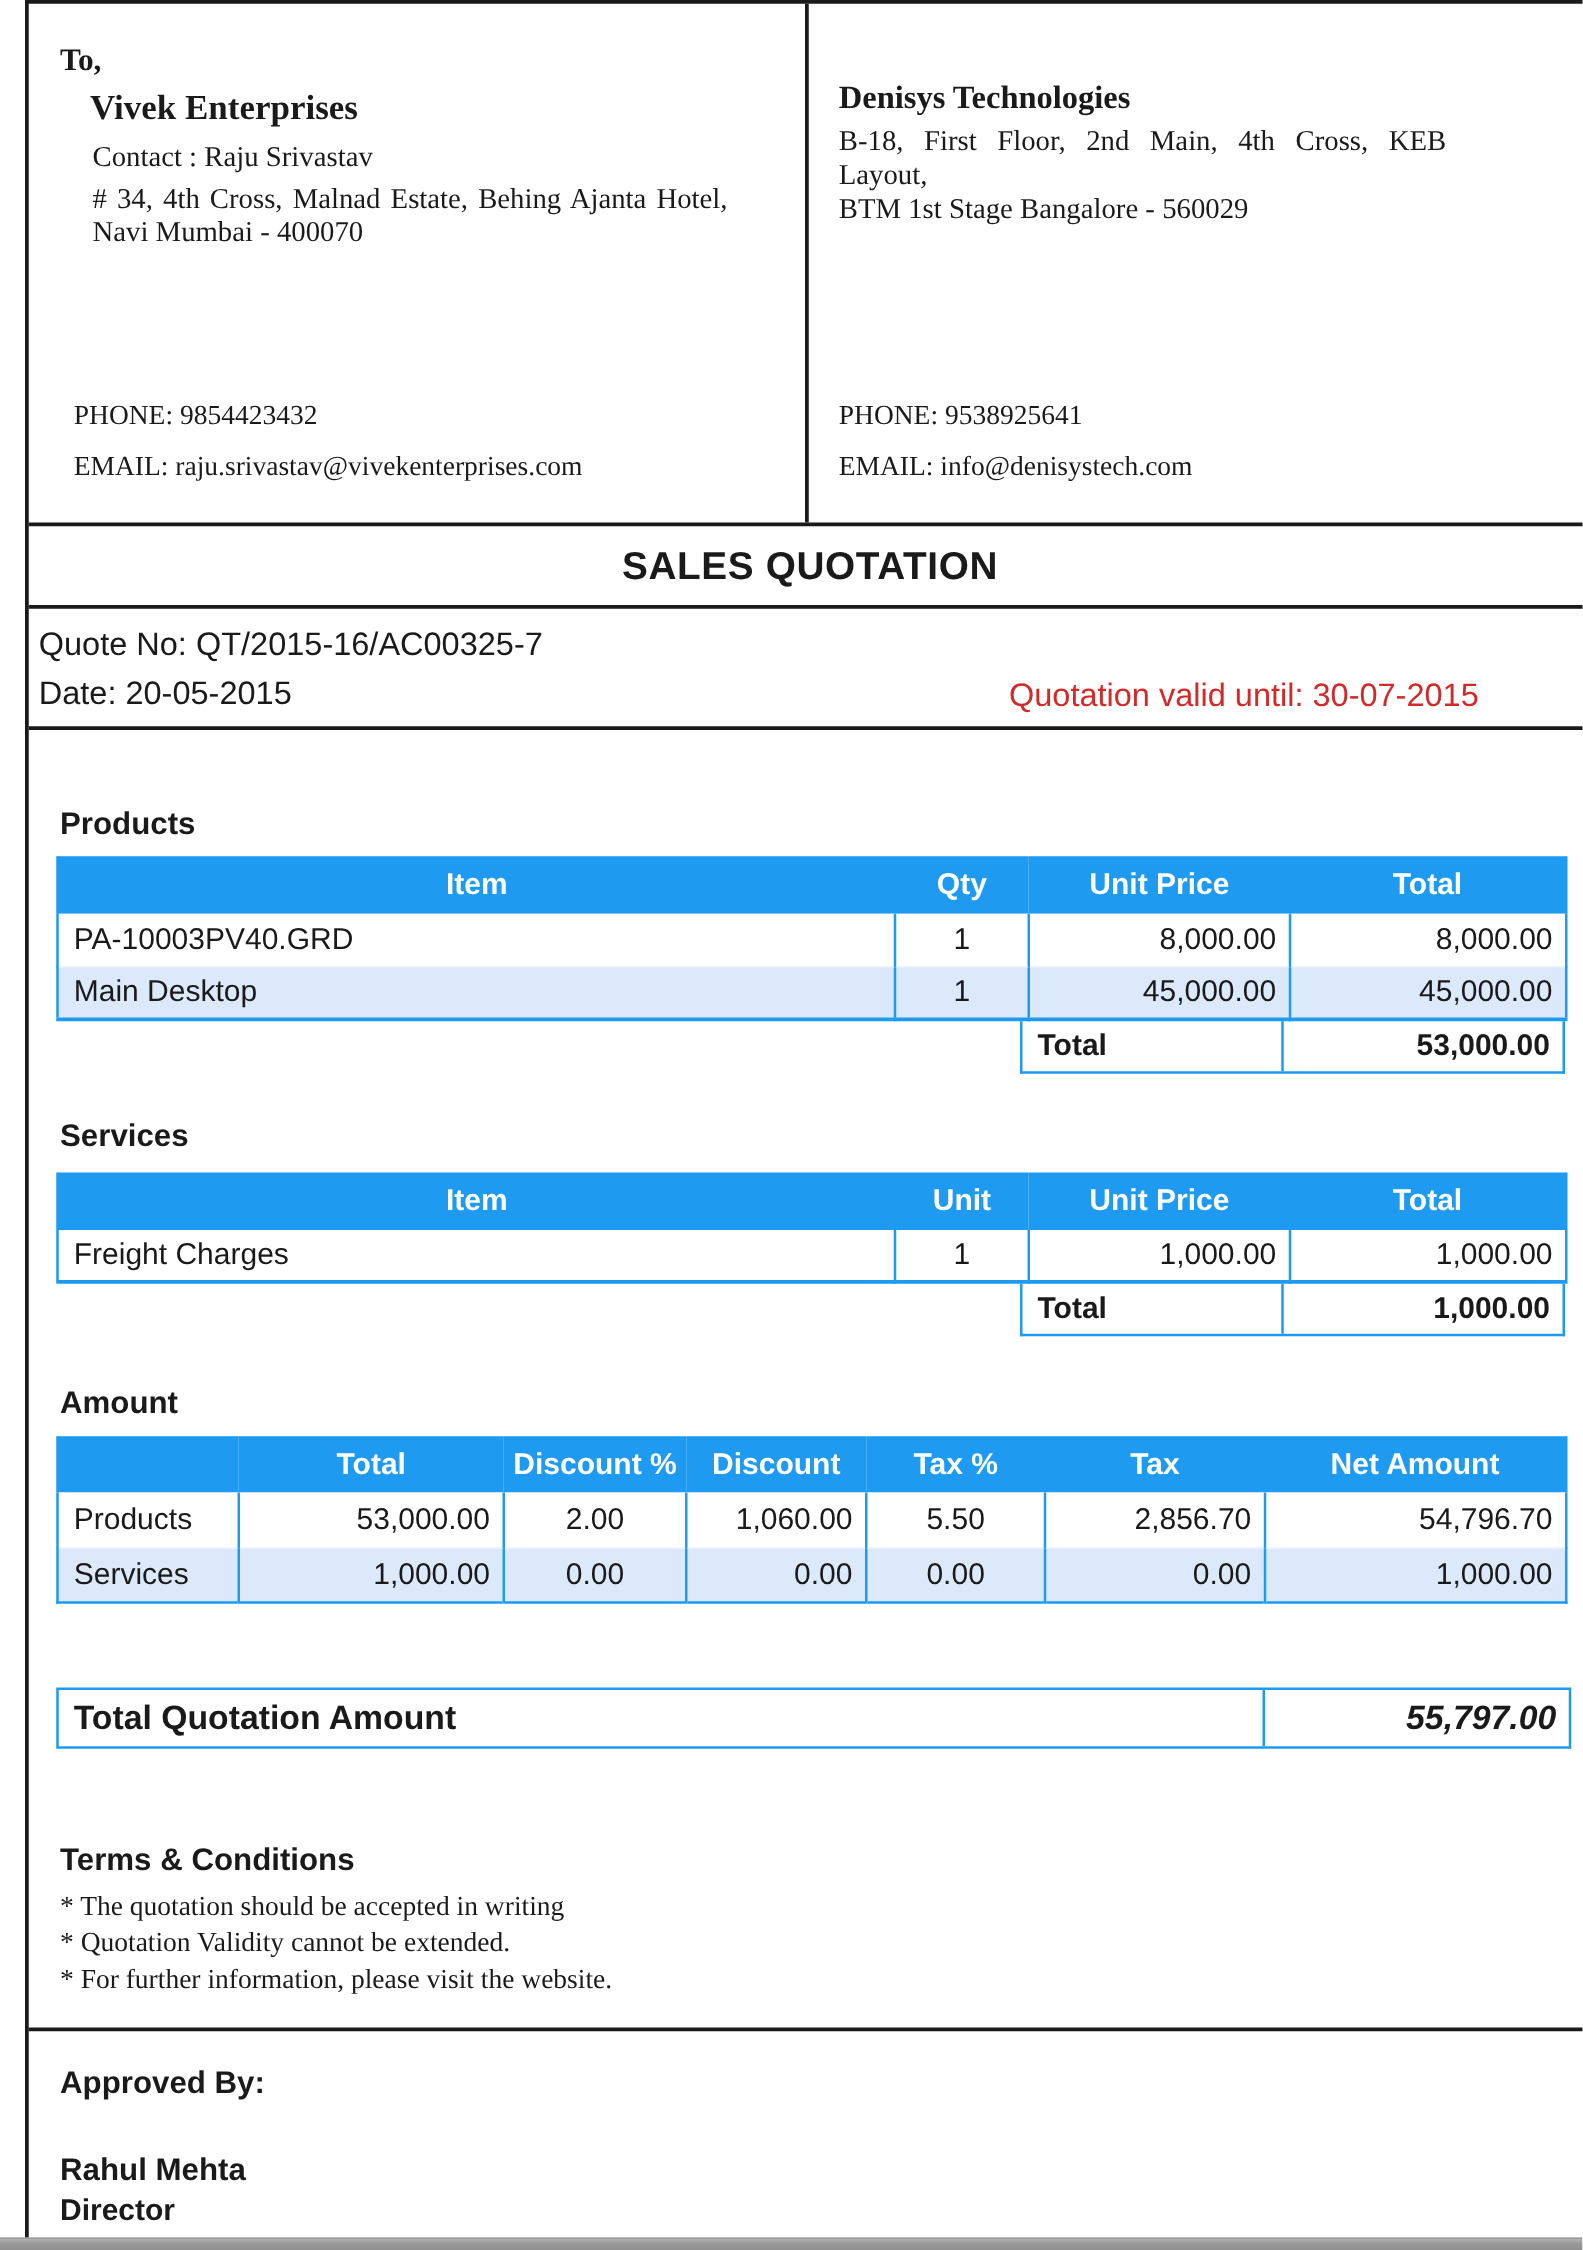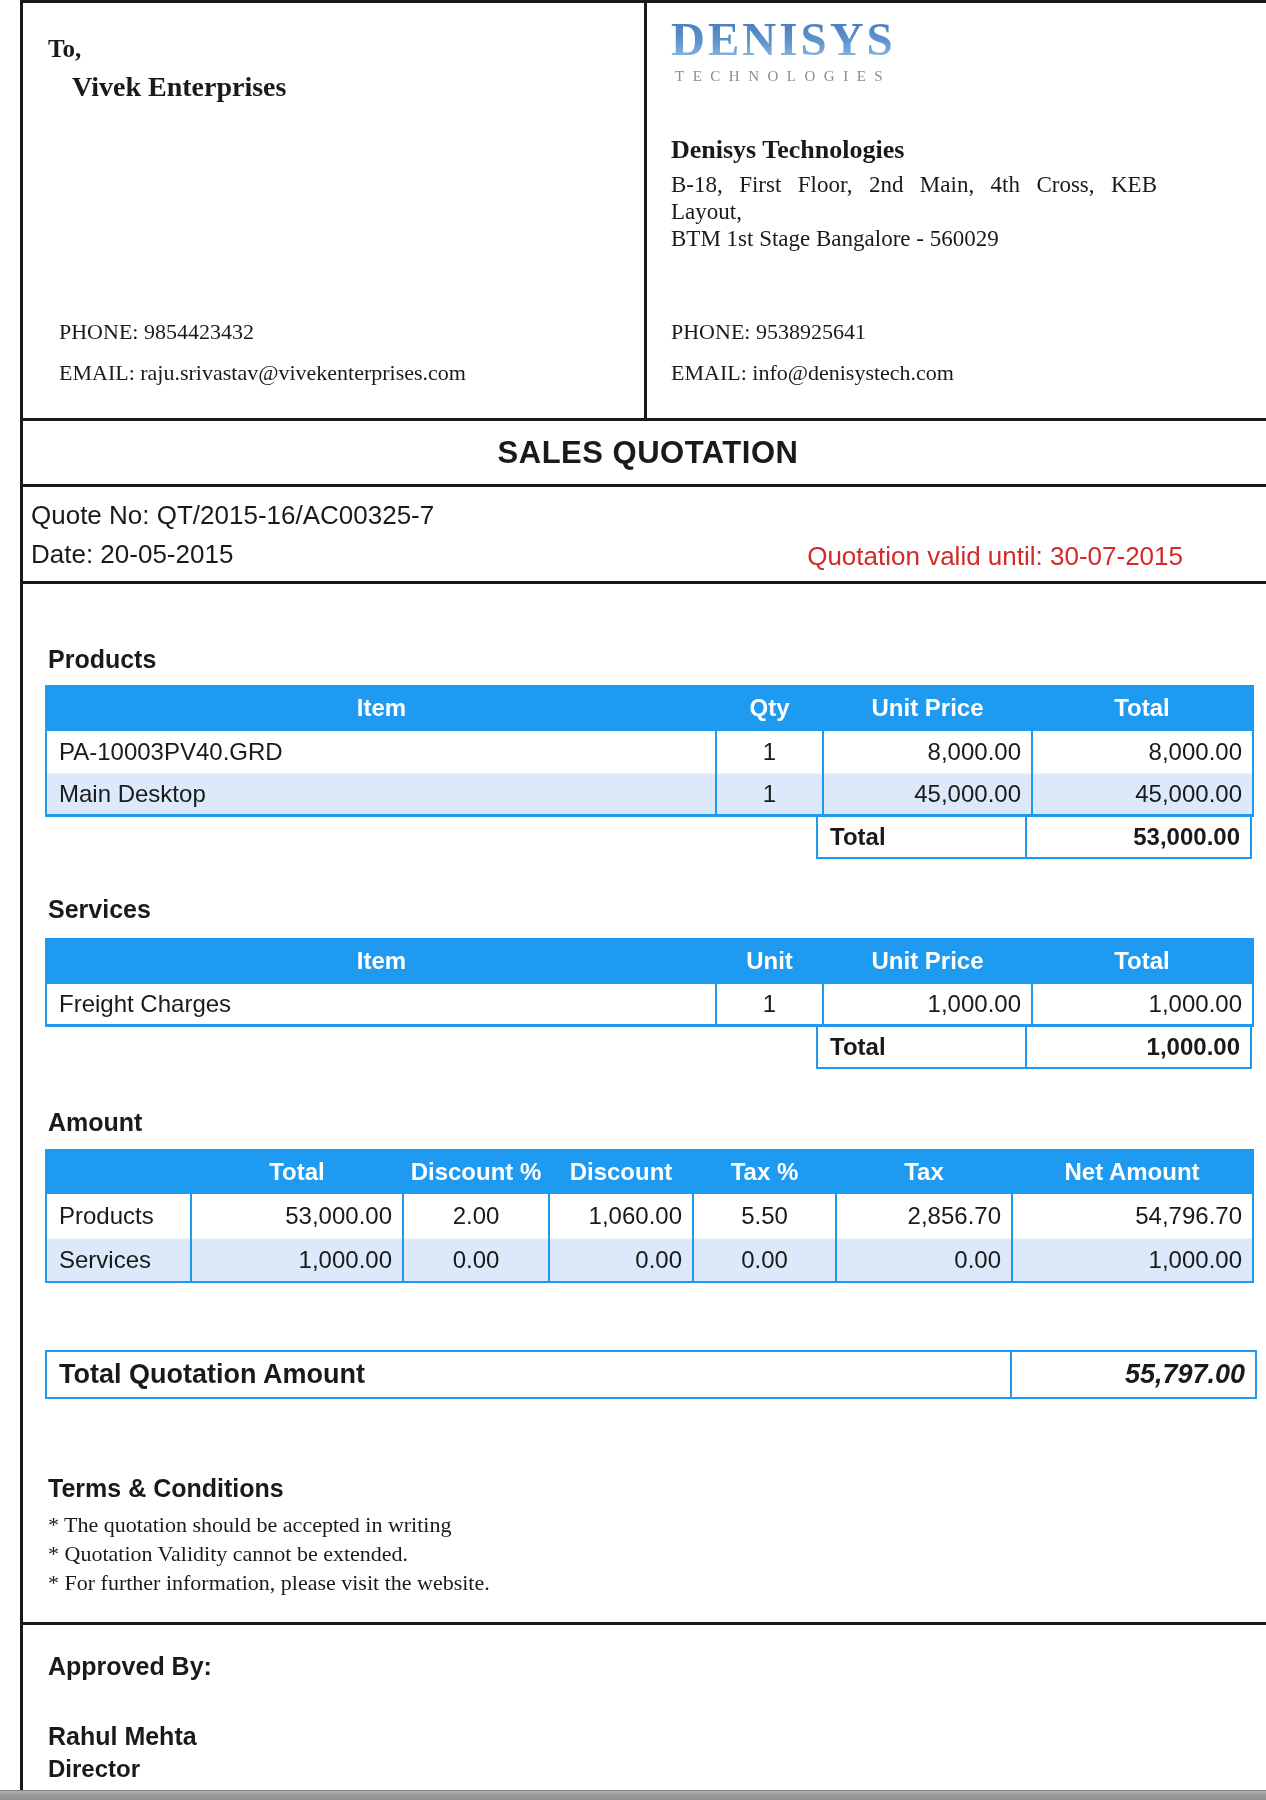--- a/index.html
+++ b/index.html
@@ -130,31 +130,32 @@
 </style>
 </head>
 <body>
 
 <div class="page">
 
   <div class="header">
     <div class="header-left serif">
       <div class="to-label">To,</div>
       <div class="recipient-name">Vivek Enterprises</div>
+      <div class="recipient-contact">Contact : Raju Srivastav</div>
+      <div class="addr">
+        <div class="just"># 34, 4th Cross, Malnad Estate, Behing Ajanta Hotel,</div>
+        <div>Navi Mumbai - 400070</div>
+      </div>
       <div class="contact-lines">
         <div class="line">PHONE: 9854423432</div>
         <div class="line">EMAIL: raju.srivastav@vivekenterprises.com</div>
       </div>
     </div>
 
     <div class="header-right serif">
-      <div>
-        <div class="logo-text">DENISYS</div>
-        <div class="logo-subtext">TECHNOLOGIES</div>
-      </div>
       <div class="company-name">Denisys Technologies</div>
       <div class="company-addr">
         <div class="just" style="text-align:justify; text-align-last:justify;">B-18, First Floor, 2nd Main, 4th Cross, KEB Layout,</div>
         <div>BTM 1st Stage Bangalore - 560029</div>
       </div>
       <div class="contact-lines">
         <div class="line">PHONE: 9538925641</div>
         <div class="line">EMAIL: info@denisystech.com</div>
       </div>
     </div>

